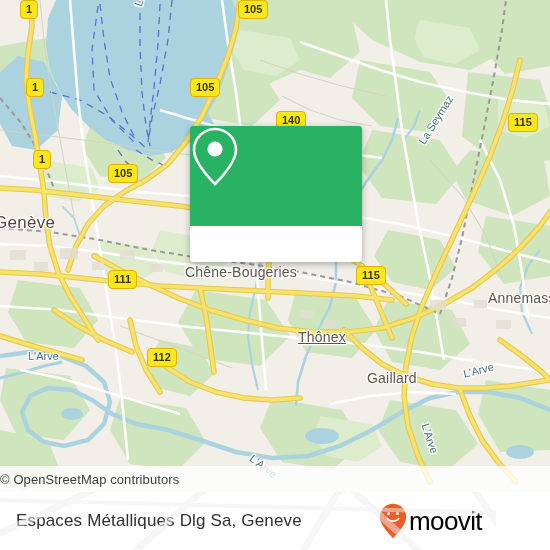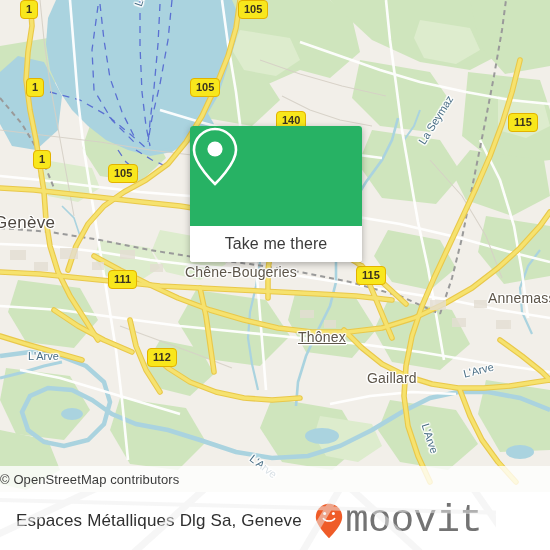--- a/index.html
+++ b/index.html
@@ -70,21 +70,21 @@
 
   
   #footer{
     position:absolute;left:0;top:492px;width:496px;height:58px;
     background:#ffffff;
     display:flex;align-items:center;justify-content:space-between;
     overflow:hidden;
   }
   #footer-title{font-size:17px;color:#2f2f2f;padding-left:16px;letter-spacing:.15px;}
   #logo{display:flex;align-items:center;padding-right:14px;}
-  #logo-word{font-size:39px;color:#737373;letter-spacing:-.6px;line-height:31px;font-weight:normal;margin-left:2px;font-family:Liberation Mono, monospace;}
+  #logo-word{font-size:26px;color:#000000;letter-spacing:-.6px;line-height:31px;font-weight:normal;margin-left:2px;}
   
   #footer-bg{position:absolute;left:0;top:0;width:550px;height:58px;opacity:.5;}
 </style>
 </head>
 <body>
 
 <div id="app">
 
   <div id="map">
     <svg width="550" height="492" viewBox="0 0 550 492">
@@ -284,23 +284,20 @@
         <div class="mlabel water" style="left: 431px; top: 422px; transform: rotate(72deg); transform-origin: left top;">L'Arve</div>
       </div>
 
     <div id="card">
       <div id="card-green">
         <svg width="50" height="62" viewBox="0 0 50 62">
           <path d="M25 3 C13.4 3 4 12.4 4 24 C4 38 25 58 25 58 C25 58 46 38 46 24 C46 12.4 36.6 3 25 3 Z" fill="none" stroke="#ffffff" stroke-width="2.6"></path>
           <circle cx="25" cy="23" r="7.6" fill="#ffffff"></circle>
         </svg>
       </div>
-      <div id="card-btn">
-        <span>Take me there</span>
-      </div>
     </div>
 
     <div id="attrib">
       <span>© OpenStreetMap contributors</span>
     </div>
   </div>
 
   <div id="footer">
     <svg id="footer-bg" width="550" height="58" viewBox="0 0 550 58">
       <g stroke="#eeeeee" stroke-width="7" fill="none">

